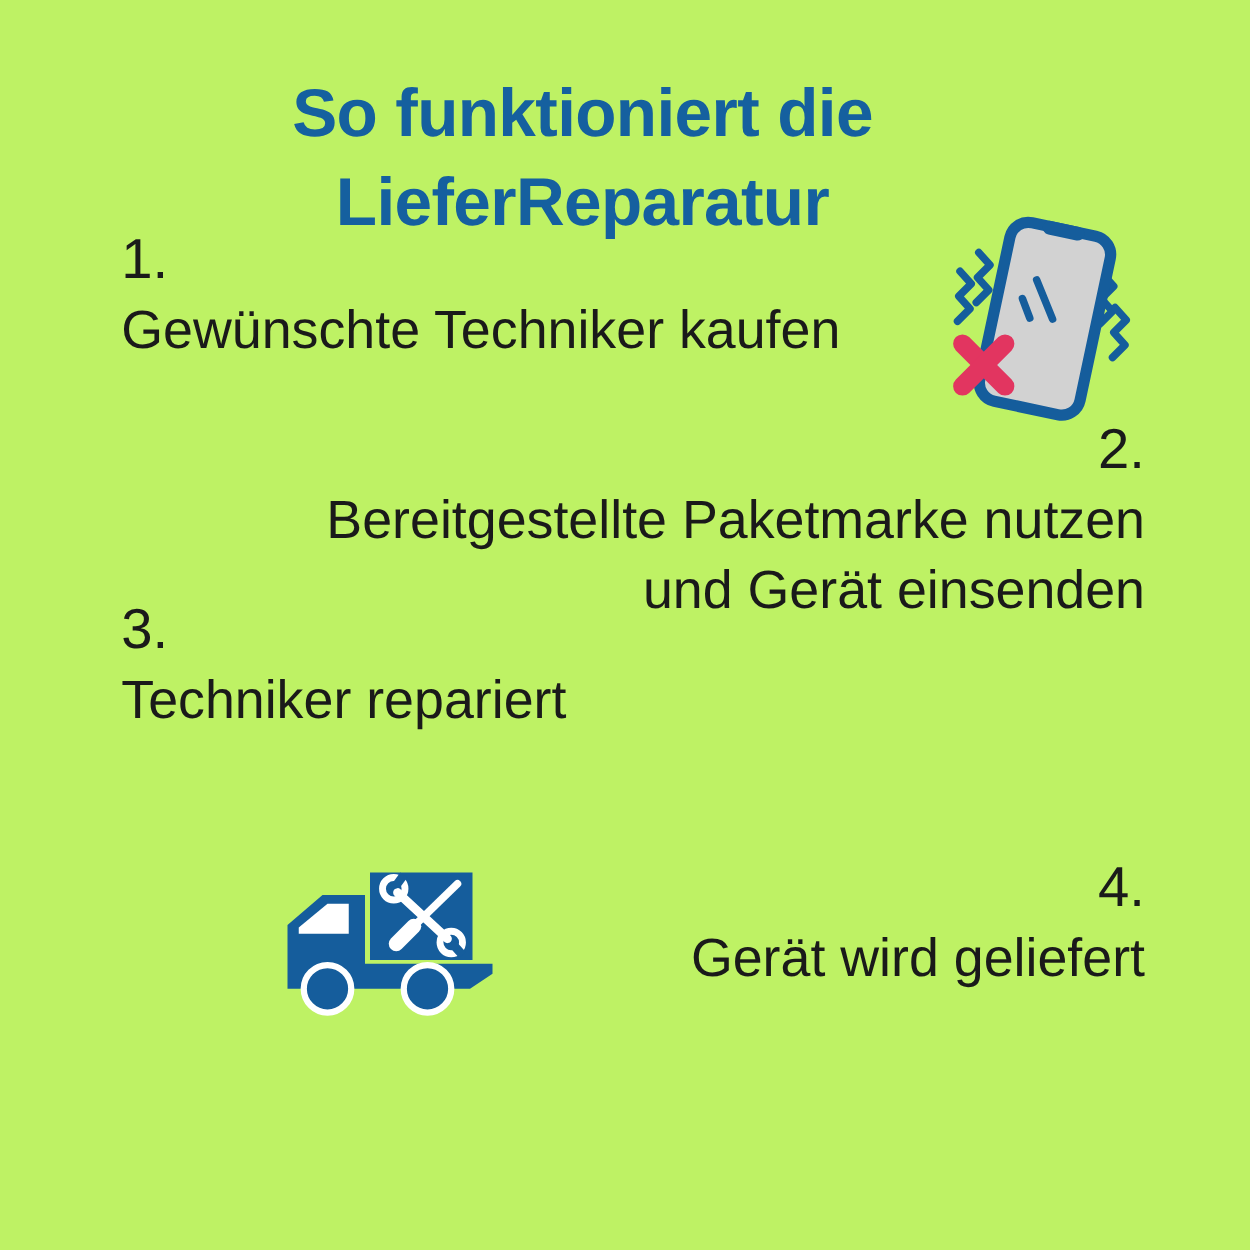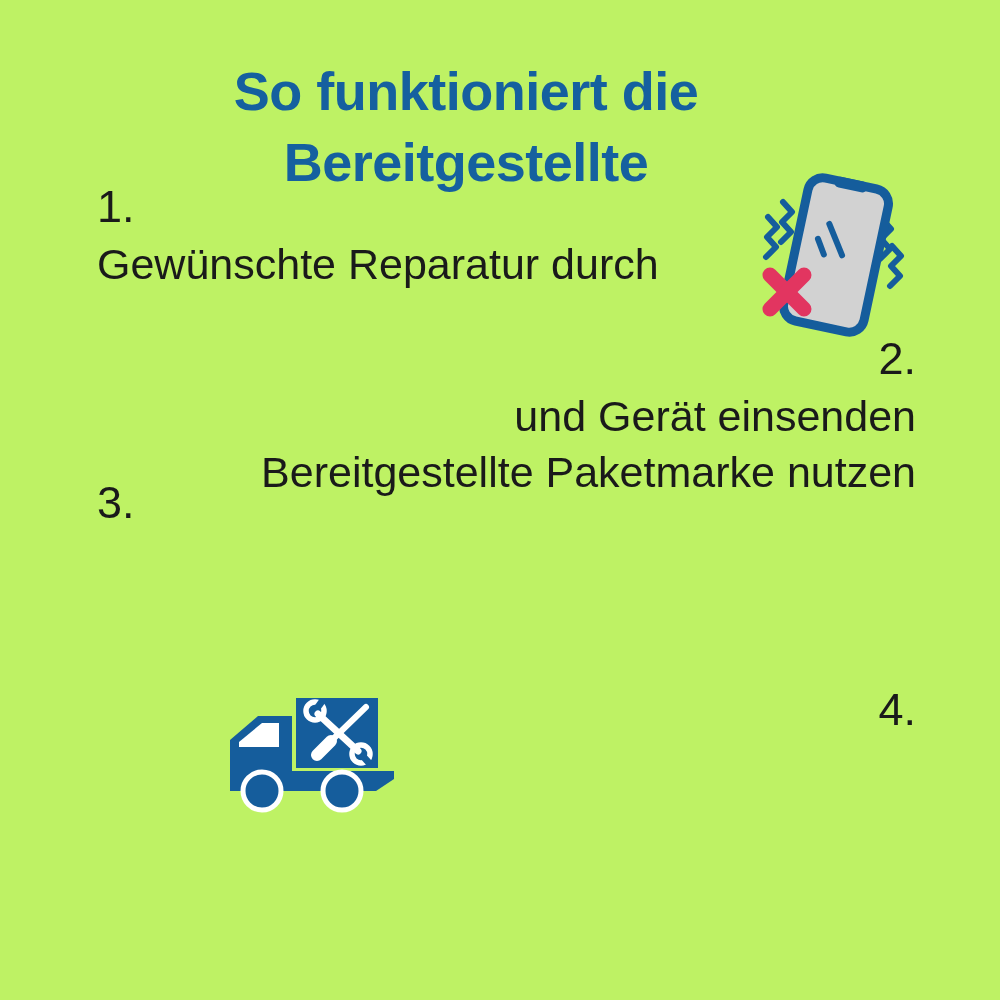--- a/index.html
+++ b/index.html
@@ -69,26 +69,26 @@
   }
   svg { display: block; width: 100%; height: 100%; }
 </style>
 </head>
 <body>
 
 <div class="canvas">
 
   <header class="title">
     <div>So funktioniert die</div>
-    <div>Bereitgestellte</div>
+    <div>LieferReparatur</div>
   </header>
 
   <section class="step s1 left">
     <div class="num">1.</div>
-    <div class="line">Gewünschte Reparatur durch</div>
+    <div class="line">Gewünschte Techniker kaufen</div>
   </section>
 
   <div class="phone-wrap">
     <svg viewBox="0 0 170 180" xmlns="http://www.w3.org/2000/svg">
 
       <g fill="none" stroke="#155d9c" stroke-width="6" stroke-linecap="round" stroke-linejoin="round">
         <path d="M40,40 l9,10 l-10,10 l9,10 l-10,10"></path>
         <path d="M25,55 l9,10 l-10,10 l9,10 l-10,10"></path>
       </g>
 
@@ -108,26 +108,27 @@
 
       <g stroke="#e23560" stroke-width="15" stroke-linecap="round">
         <line x1="27" y1="113" x2="61" y2="147"></line>
         <line x1="61" y1="113" x2="27" y2="147"></line>
       </g>
     </svg>
   </div>
 
   <section class="step s2 right">
     <div class="num">2.</div>
+    <div class="line">Bereitgestellte Paketmarke nutzen</div>
     <div class="line">und Gerät einsenden</div>
-    <div class="line">Bereitgestellte Paketmarke nutzen</div>
   </section>
 
   <section class="step s3 left">
     <div class="num">3.</div>
+    <div class="line">Techniker repariert</div>
   </section>
 
   <div class="truck-wrap">
     <svg viewBox="0 0 172 128" xmlns="http://www.w3.org/2000/svg">
 
       <rect x="72" y="8" width="82" height="70" fill="#155d9c"></rect>
 
       <g>
         <circle cx="91" cy="21" r="9" fill="none" stroke="#ffffff" stroke-width="5.5"></circle>
         <line x1="91" y1="21" x2="99" y2="10" stroke="#155d9c" stroke-width="7"></line>
@@ -143,16 +144,17 @@
       <path d="M6,50 L34,26 L68,26 L68,81 L170,81 L170,89 L152,101 L6,101 Z" fill="#155d9c"></path>
       <path d="M15,52 L38,33 L55,33 L55,57 L15,57 Z" fill="#ffffff"></path>
 
       <circle cx="38" cy="101" r="19" fill="#155d9c" stroke="#ffffff" stroke-width="5"></circle>
       <circle cx="118" cy="101" r="19" fill="#155d9c" stroke="#ffffff" stroke-width="5"></circle>
     </svg>
   </div>
 
   <section class="step s4 right">
     <div class="num">4.</div>
+    <div class="line">Gerät wird geliefert</div>
   </section>
 
 
 </div>
 
 </body></html>

